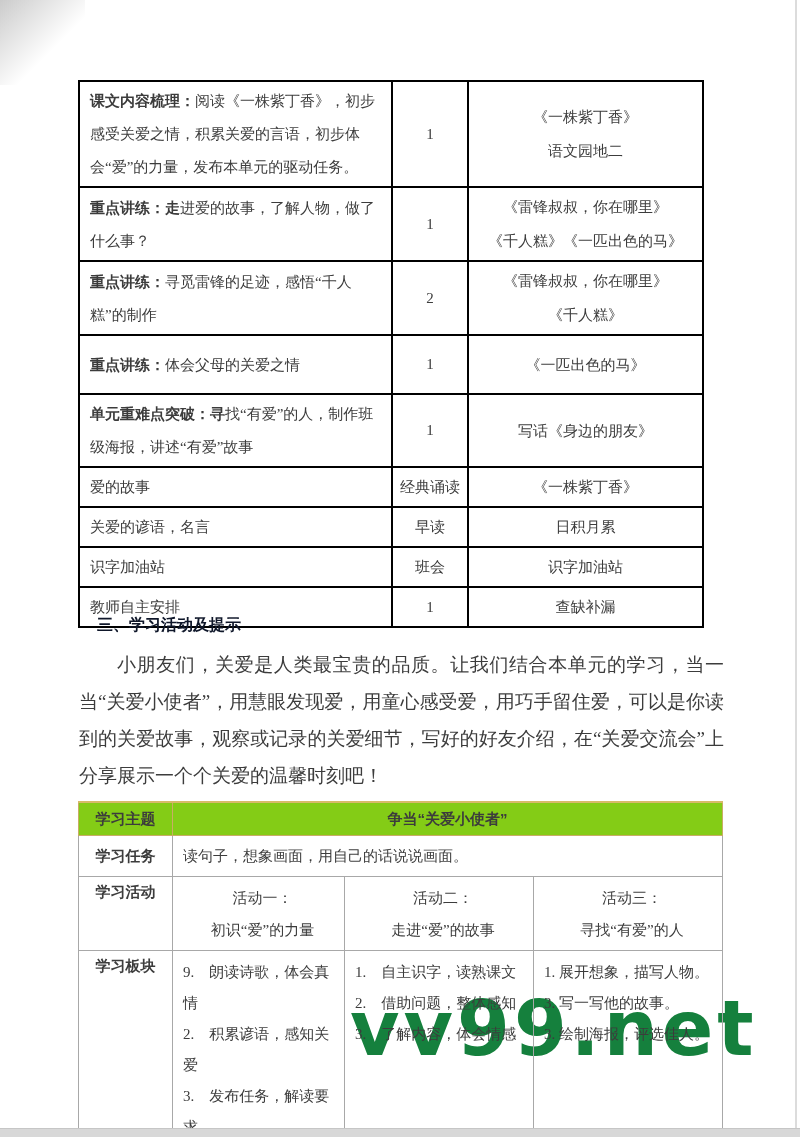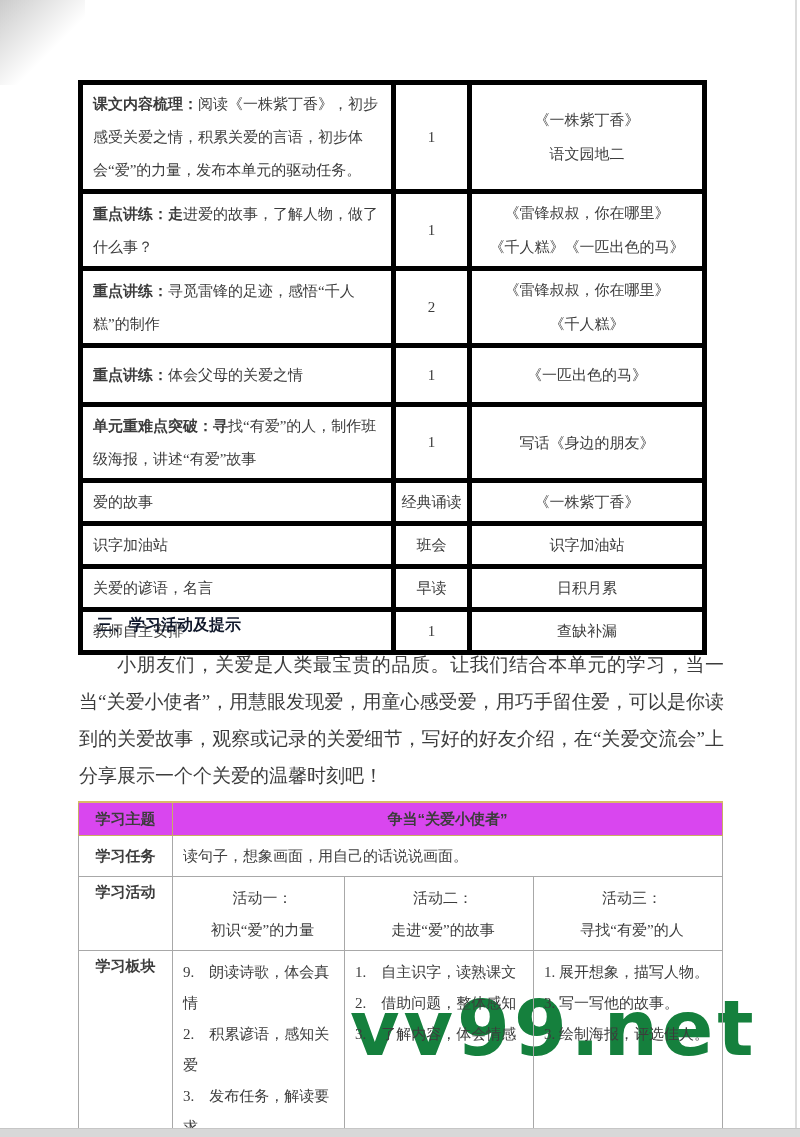--- a/index.html
+++ b/index.html
@@ -14,39 +14,39 @@
   .edge-right{position:absolute;right:3px;top:0;width:2px;height:1128px;background:#dcdcdc;z-index:0;}
   .bottom-strip{position:absolute;left:0;bottom:0;width:800px;height:8px;background:#d8d8d8;border-top:1px solid #c6c6c6;z-index:2;}
   .watermark{position:absolute;left:350px;top:984px;z-index:0;white-space:nowrap;
     font-family:"DejaVu Sans",sans-serif;font-weight:800;font-size:76px;
     letter-spacing:4px;color:#15803d;}
 
   
   .t1-wrap{position:absolute;left:78px;top:80px;z-index:1;}
   table{border-collapse:collapse;table-layout:fixed;background:transparent;}
   #t1{width:624px;}
-  #t1 td{border:5px solid #000000;font-size:15px;vertical-align:middle;overflow:hidden;margin-left:13px;}
+  #t1 td{border:2px solid #000000;font-size:15px;vertical-align:middle;overflow:hidden;margin-left:13px;}
   #t1 .c1{padding:2px 8px 2px 10px;line-height:33px;text-align:left;}
   #t1 .c1.ctr{}
   #t1 .c2{text-align:center;}
   #t1 .c3{text-align:center;line-height:34px;padding:2px 4px;}
   .lead{font-weight:bold;font-family:"Liberation Sans",sans-serif;}
 
   
   .sec-heading{position:absolute;left:97px;top:615px;z-index:1;
     font-family:"Liberation Sans",sans-serif;font-weight:bold;font-size:16px;color:#0f172a;}
   .sec-paragraph{position:absolute;left:79px;top:646px;width:645px;z-index:1;
     font-size:19px;line-height:37px;text-align:justify;text-indent:2em;}
 
   
   .t2-wrap{position:absolute;left:78px;top:801px;z-index:1;}
   #t2{width:644px;}
   #t2 td{border:1px solid #a8a8a8;font-size:15px;}
   #t2 .t2-label{font-weight:bold;font-family:"Liberation Sans",sans-serif;text-align:center;vertical-align:middle;}
-  #t2 tr.head td{background:#d946ef;border-color:#c9ad64;border-top:2px solid #d8ba68;height:30px;}
+  #t2 tr.head td{background:#84cc16;border-color:#c9ad64;border-top:2px solid #d8ba68;height:30px;}
   #t2 .theme-val{font-weight:bold;font-family:"Liberation Sans",sans-serif;text-align:center;}
   #t2 tr.task td{height:38px;}
   #t2 .task-val{padding-left:10px;text-align:left;}
   #t2 tr.acts td{height:66px;vertical-align:top;}
   #t2 .act-cell{padding:5px 2px 2px 10px;line-height:32px;text-align:center;}
   #t2 tr.secs td{height:93px;vertical-align:top;}
   #t2 .sec-cell{padding:6px 2px 2px 10px;line-height:31px;text-align:left;}
   #t2 tr.acts .t2-label,#t2 tr.secs .t2-label{padding-top:6px;}
 </style>
 </head>
@@ -104,32 +104,32 @@
               <div>写话《身边的朋友》</div>
             </td>
           </tr>
           <tr style="height: 34px;">
             <td class="c1">爱的故事</td>
             <td class="c2">经典诵读</td>
             <td class="c3">
               <div>《一株紫丁香》</div>
             </td>
           </tr>
+          <tr style="height: 37px;">
+            <td class="c1">关爱的谚语，名言</td>
+            <td class="c2">早读</td>
+            <td class="c3">
+              <div>日积月累</div>
+            </td>
+          </tr>
           <tr style="height: 38px;">
             <td class="c1">识字加油站</td>
             <td class="c2">班会</td>
             <td class="c3">
               <div>识字加油站</div>
-            </td>
-          </tr>
-          <tr style="height: 37px;">
-            <td class="c1">关爱的谚语，名言</td>
-            <td class="c2">早读</td>
-            <td class="c3">
-              <div>日积月累</div>
             </td>
           </tr>
           <tr style="height: 36px;">
             <td class="c1 ctr">教师自主安排</td>
             <td class="c2">1</td>
             <td class="c3">
               <div>查缺补漏</div>
             </td>
           </tr>
         </tbody>

